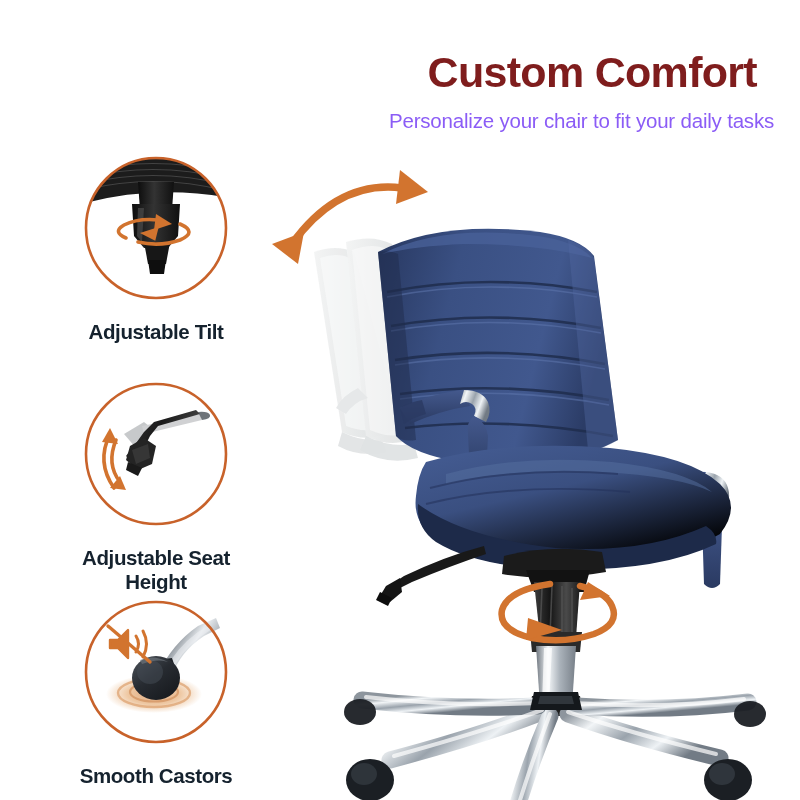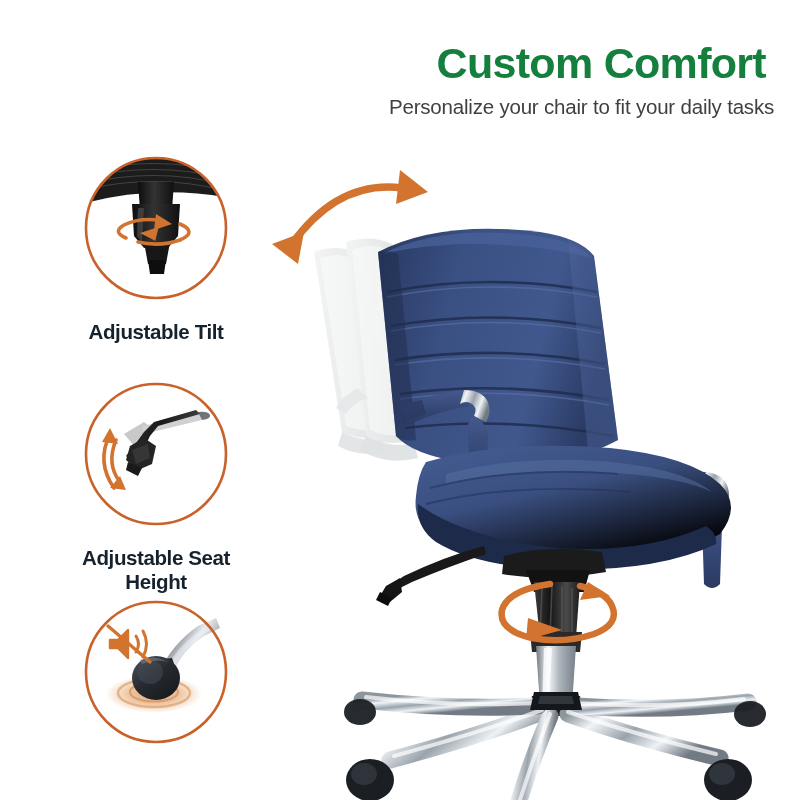--- a/index.html
+++ b/index.html
@@ -7,25 +7,25 @@
     width:800px;height:800px;
     background:#ffffff;
     font-family:"Liberation Sans", sans-serif;
     overflow:hidden;position:relative;
   }
   #stage{position:absolute;inset:0;width:800px;height:800px;}
 
   
   .header{position:absolute;top:34px;right:26px;text-align:right;width:620px;}
   .title{
-    font-size:43px;font-weight:700;color:#15803d;
-    letter-spacing:-0.7px;line-height:1;margin:8px;
+    font-size:43px;font-weight:700;color:#7f1d1d;
+    letter-spacing:-0.7px;line-height:1;margin:17px;
   }
   .subtitle{
-    font-size:20.5px;color:#404040;letter-spacing:-0.2px;
+    font-size:20.5px;color:#8b5cf6;letter-spacing:-0.2px;
     margin:12px 0 0 0;line-height:1;font-weight:400;
   }
 
   
   .feature{position:absolute;left:58px;width:196px;text-align:center;}
   .feature.f0{top:152px;}
   .feature.f1{top:378px;text-align:center;}
   .feature.f2{top:596px;}
 
   .badge{
@@ -181,20 +181,21 @@
 
         <g stroke="#d2742f" fill="none" stroke-width="3" stroke-linecap="round" stroke-linejoin="round">
           <path d="M30 44 L38 44 L48 34 L48 62 L38 52 L30 52 Z" fill="#d2742f" stroke-width="2.4"></path>
           <path d="M56 40 Q61 48 56 56"></path>
           <path d="M63 35 Q70 48 63 61"></path>
           <line x1="28" y1="30" x2="70" y2="66" stroke-width="3.4"></line>
         </g>
         <circle cx="76" cy="76" r="70" fill="none" stroke="#c8622a" stroke-width="2.6"></circle>
       </svg>
     </div>
+    <div class="flabel">Smooth Castors</div>
   </div>
 
   <div class="chair-wrap">
     <svg viewBox="0 0 540 650">
       <defs>
         <linearGradient id="backG" x1="0" y1="0" x2="1" y2="0.25">
           <stop offset="0" stop-color="#27375f"></stop>
           <stop offset="0.35" stop-color="#3a5083"></stop>
           <stop offset="0.75" stop-color="#41588e"></stop>
           <stop offset="1" stop-color="#2b3c66"></stop>

